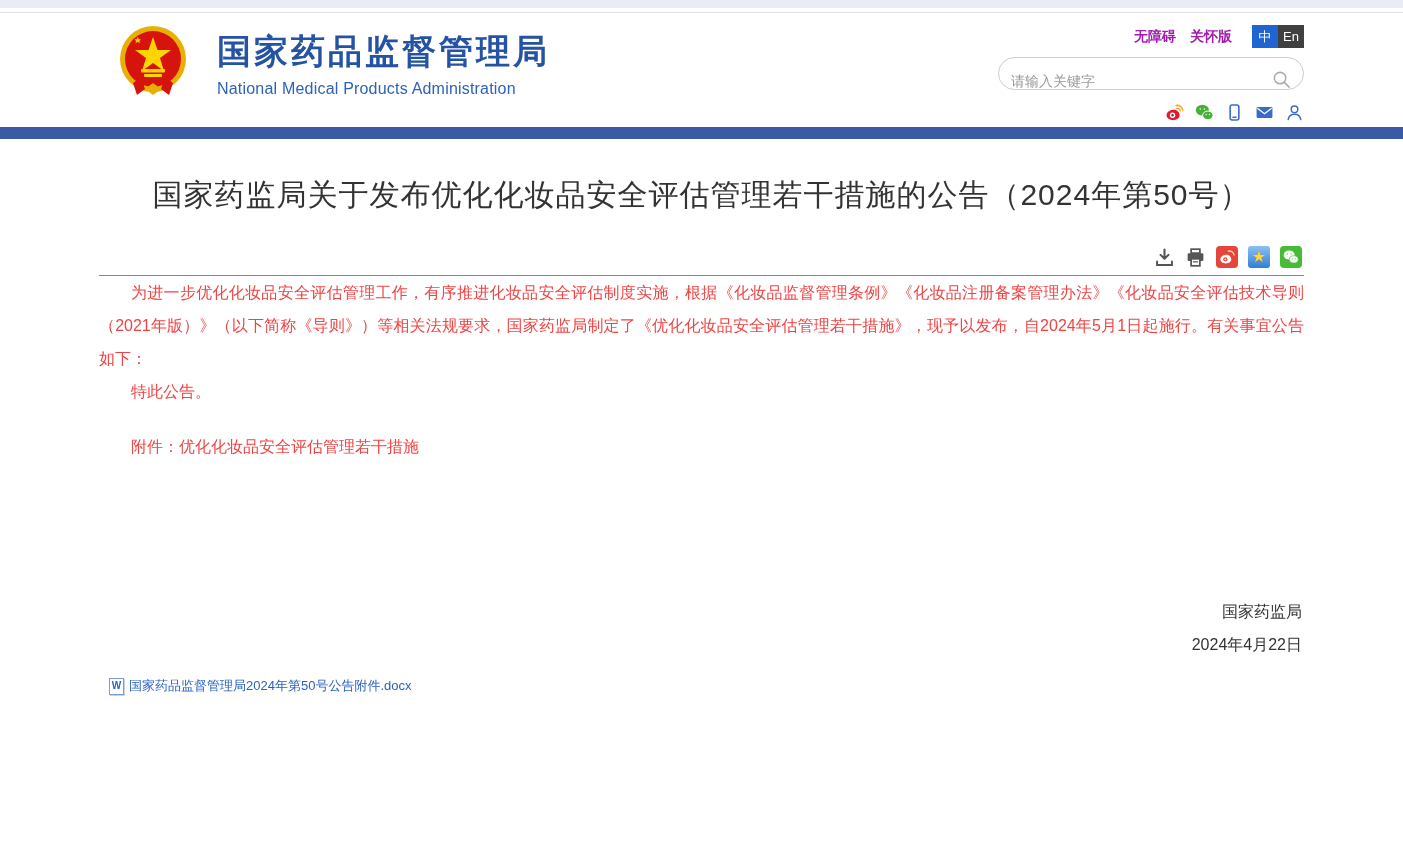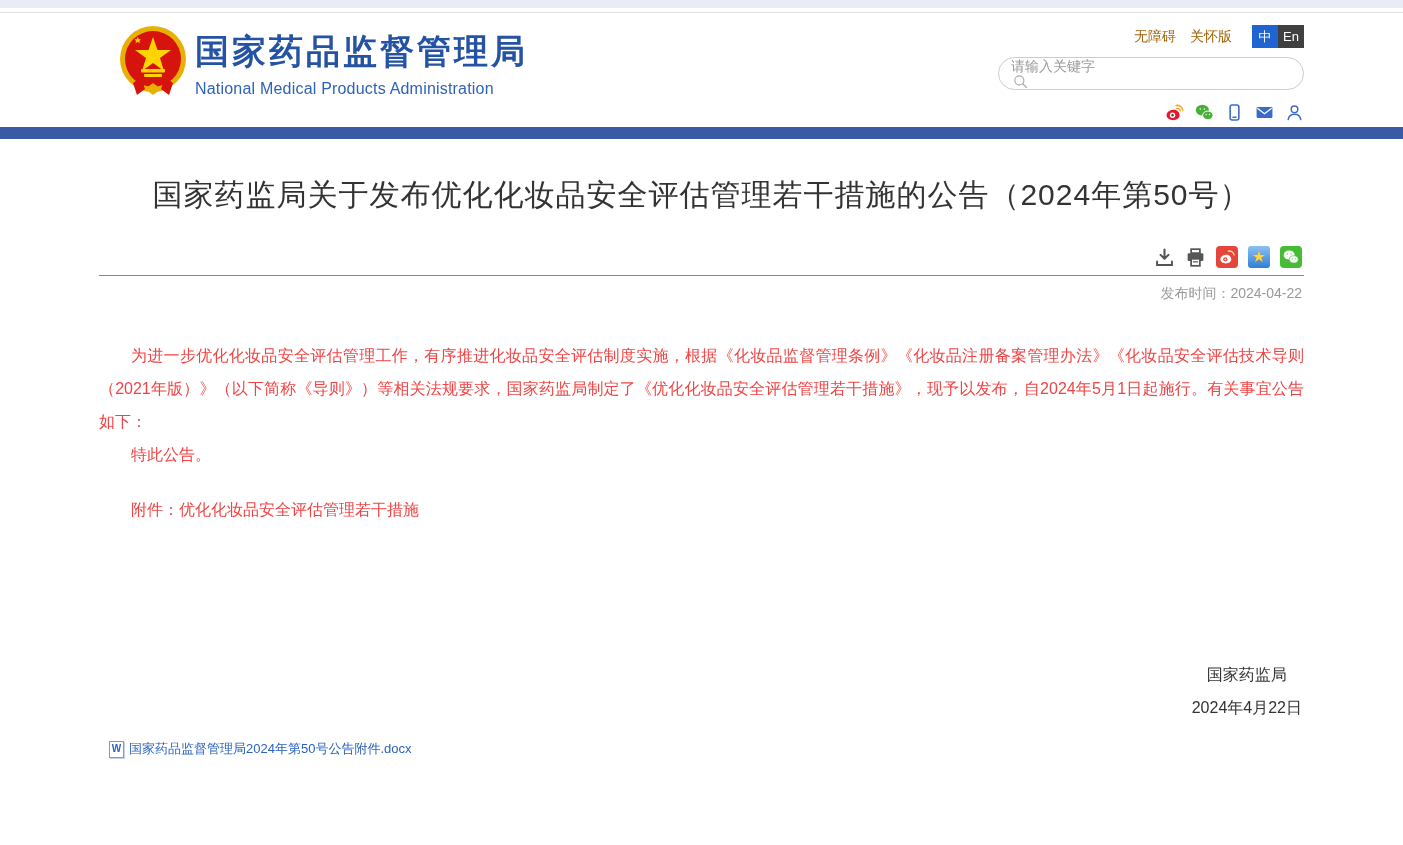--- a/index.html
+++ b/index.html
@@ -7,37 +7,37 @@
     font-family: "Liberation Sans", "DejaVu Sans", sans-serif; }
 
   
   .top-strip { height: 8px; background: #e9ebf5; }
   .top-gap { height: 5px; background: #fff; border-bottom: 1px solid #e0e0e0; }
 
   
   .header { background: #fff; }
   .header-inner { width: 1205px; margin: 0 auto; display: flex;
     justify-content: space-between; padding-top: 12px; height: 114px; }
-  .brand { display: flex; gap: 8px; margin-left: 20px; cursor: pointer; }
+  .brand { display: flex; gap: 30px; margin-left: 20px; cursor: pointer; }
   .emblem { width: 68px; height: 72px; flex: 0 0 auto; }
   .brand-text { margin-top: 4px; }
   .site-title { font-size: 34px; font-weight: bold; color: #2553a3; letter-spacing: 3px; }
   .site-subtitle { font-size: 16px; color: #2e62b8; margin-top: 5px; letter-spacing: .2px; }
 
   .header-right { display: flex; flex-direction: column; align-items: flex-end; }
   .top-links { display: flex; align-items: center; gap: 14px; font-size: 14px; color: #222; }
-  .top-links a { color: #a16207; text-decoration: none; cursor: pointer; }
+  .top-links a { color: #a21caf; text-decoration: none; cursor: pointer; font-weight: bold; }
   .lang-group { display: flex; margin-left: 6px; }
   .lang-btn { width: 26px; height: 23px; line-height: 23px; text-align: center;
     font-size: 13px; color: #fff; cursor: pointer; }
   .lang-zh { background: #2064d2; }
   .lang-en { background: #404040; }
 
   .search-box { margin-top: 9px; width: 306px; height: 33px; border: 1px solid #ccc;
-    border-radius: 17px; display: flex; align-items: flex-start; padding: 0 12px; background: #fff; flex-direction: column; }
+    border-radius: 17px; display: flex; align-items: flex-end; padding: 0 12px; background: #fff; }
   .search-box input { flex: 1; border: none; outline: none; font-size: 14px; color: #333;
     font-family: inherit; background: transparent; }
   .search-box input::placeholder { color: #999; }
   .search-icon { width: 19px; height: 19px; cursor: pointer; }
 
   .social { margin-top: 13px; display: flex; gap: 11px; align-items: center; }
   .social svg { width: 19px; height: 19px; display: block; cursor: pointer; }
 
   
   .blue-band { height: 12px; background: #3a5aa6; }
@@ -59,21 +59,21 @@
   .tile-wechat { background: #46bb36; }
 
   .rule { border: 0; border-top: 1px solid #888; margin: 0; }
   .publish { text-align: right; color: #999; font-size: 14px; margin-top: 9px;
     margin-bottom: 36px; padding-right: 2px; }
 
   .body p { font-size: 16px; color: #ef4444; line-height: 33px; text-indent: 2em;
     text-align: justify; }
   .attachment-note { margin-top: 22px; }
 
-  .sign { margin: 132px 2px 8px auto; width: fit-content; text-align: center;
+  .sign { margin: 132px 2px 8px auto; width: fit-content; text-align: right;
     font-size: 16px; color: #333; line-height: 33px; }
 
   .attach-row { margin-top: 16px; display: flex; align-items: center; gap: 5px;
     font-size: 13px; padding-left: 10px; }
   .attach-link { color: #2a62c0; text-decoration: none; cursor: pointer; }
   .doc-icon { width: 15px; height: 17px; border: 1px solid #7b9bd2; background: #fff;
     position: relative; display: flex; align-items: center; justify-content: center;
     box-shadow: 1px 1px 0 #c3d2ea; }
   .doc-icon span { color: #2a62c0; font-size: 10px; font-weight: bold; line-height: 1; }
 </style>
@@ -187,21 +187,20 @@
         <circle cx="6.6" cy="7.6" r="1" fill="#46bb36"></circle>
         <circle cx="11.8" cy="7.6" r="1" fill="#46bb36"></circle>
         <ellipse cx="16.2" cy="15.6" rx="6.6" ry="5.4" fill="#fff" stroke="#46bb36" stroke-width="1"></ellipse>
         <circle cx="14" cy="14.6" r=".9" fill="#46bb36"></circle>
         <circle cx="18.3" cy="14.6" r=".9" fill="#46bb36"></circle>
       </svg>
     </div>
   </div>
 
   <hr class="rule">
-  <div class="publish">发布时间：2024-04-22</div>
 
   <div class="body">
     <p>为进一步优化化妆品安全评估管理工作，有序推进化妆品安全评估制度实施，根据《化妆品监督管理条例》《化妆品注册备案管理办法》《化妆品安全评估技术导则（2021年版）》（以下简称《导则》）等相关法规要求，国家药监局制定了《优化化妆品安全评估管理若干措施》，现予以发布，自2024年5月1日起施行。有关事宜公告如下：</p>
     <p>特此公告。</p>
     <p class="attachment-note">附件：优化化妆品安全评估管理若干措施</p>
   </div>
 
   <div class="sign">
     <div>国家药监局</div>
     <div>2024年4月22日</div>

